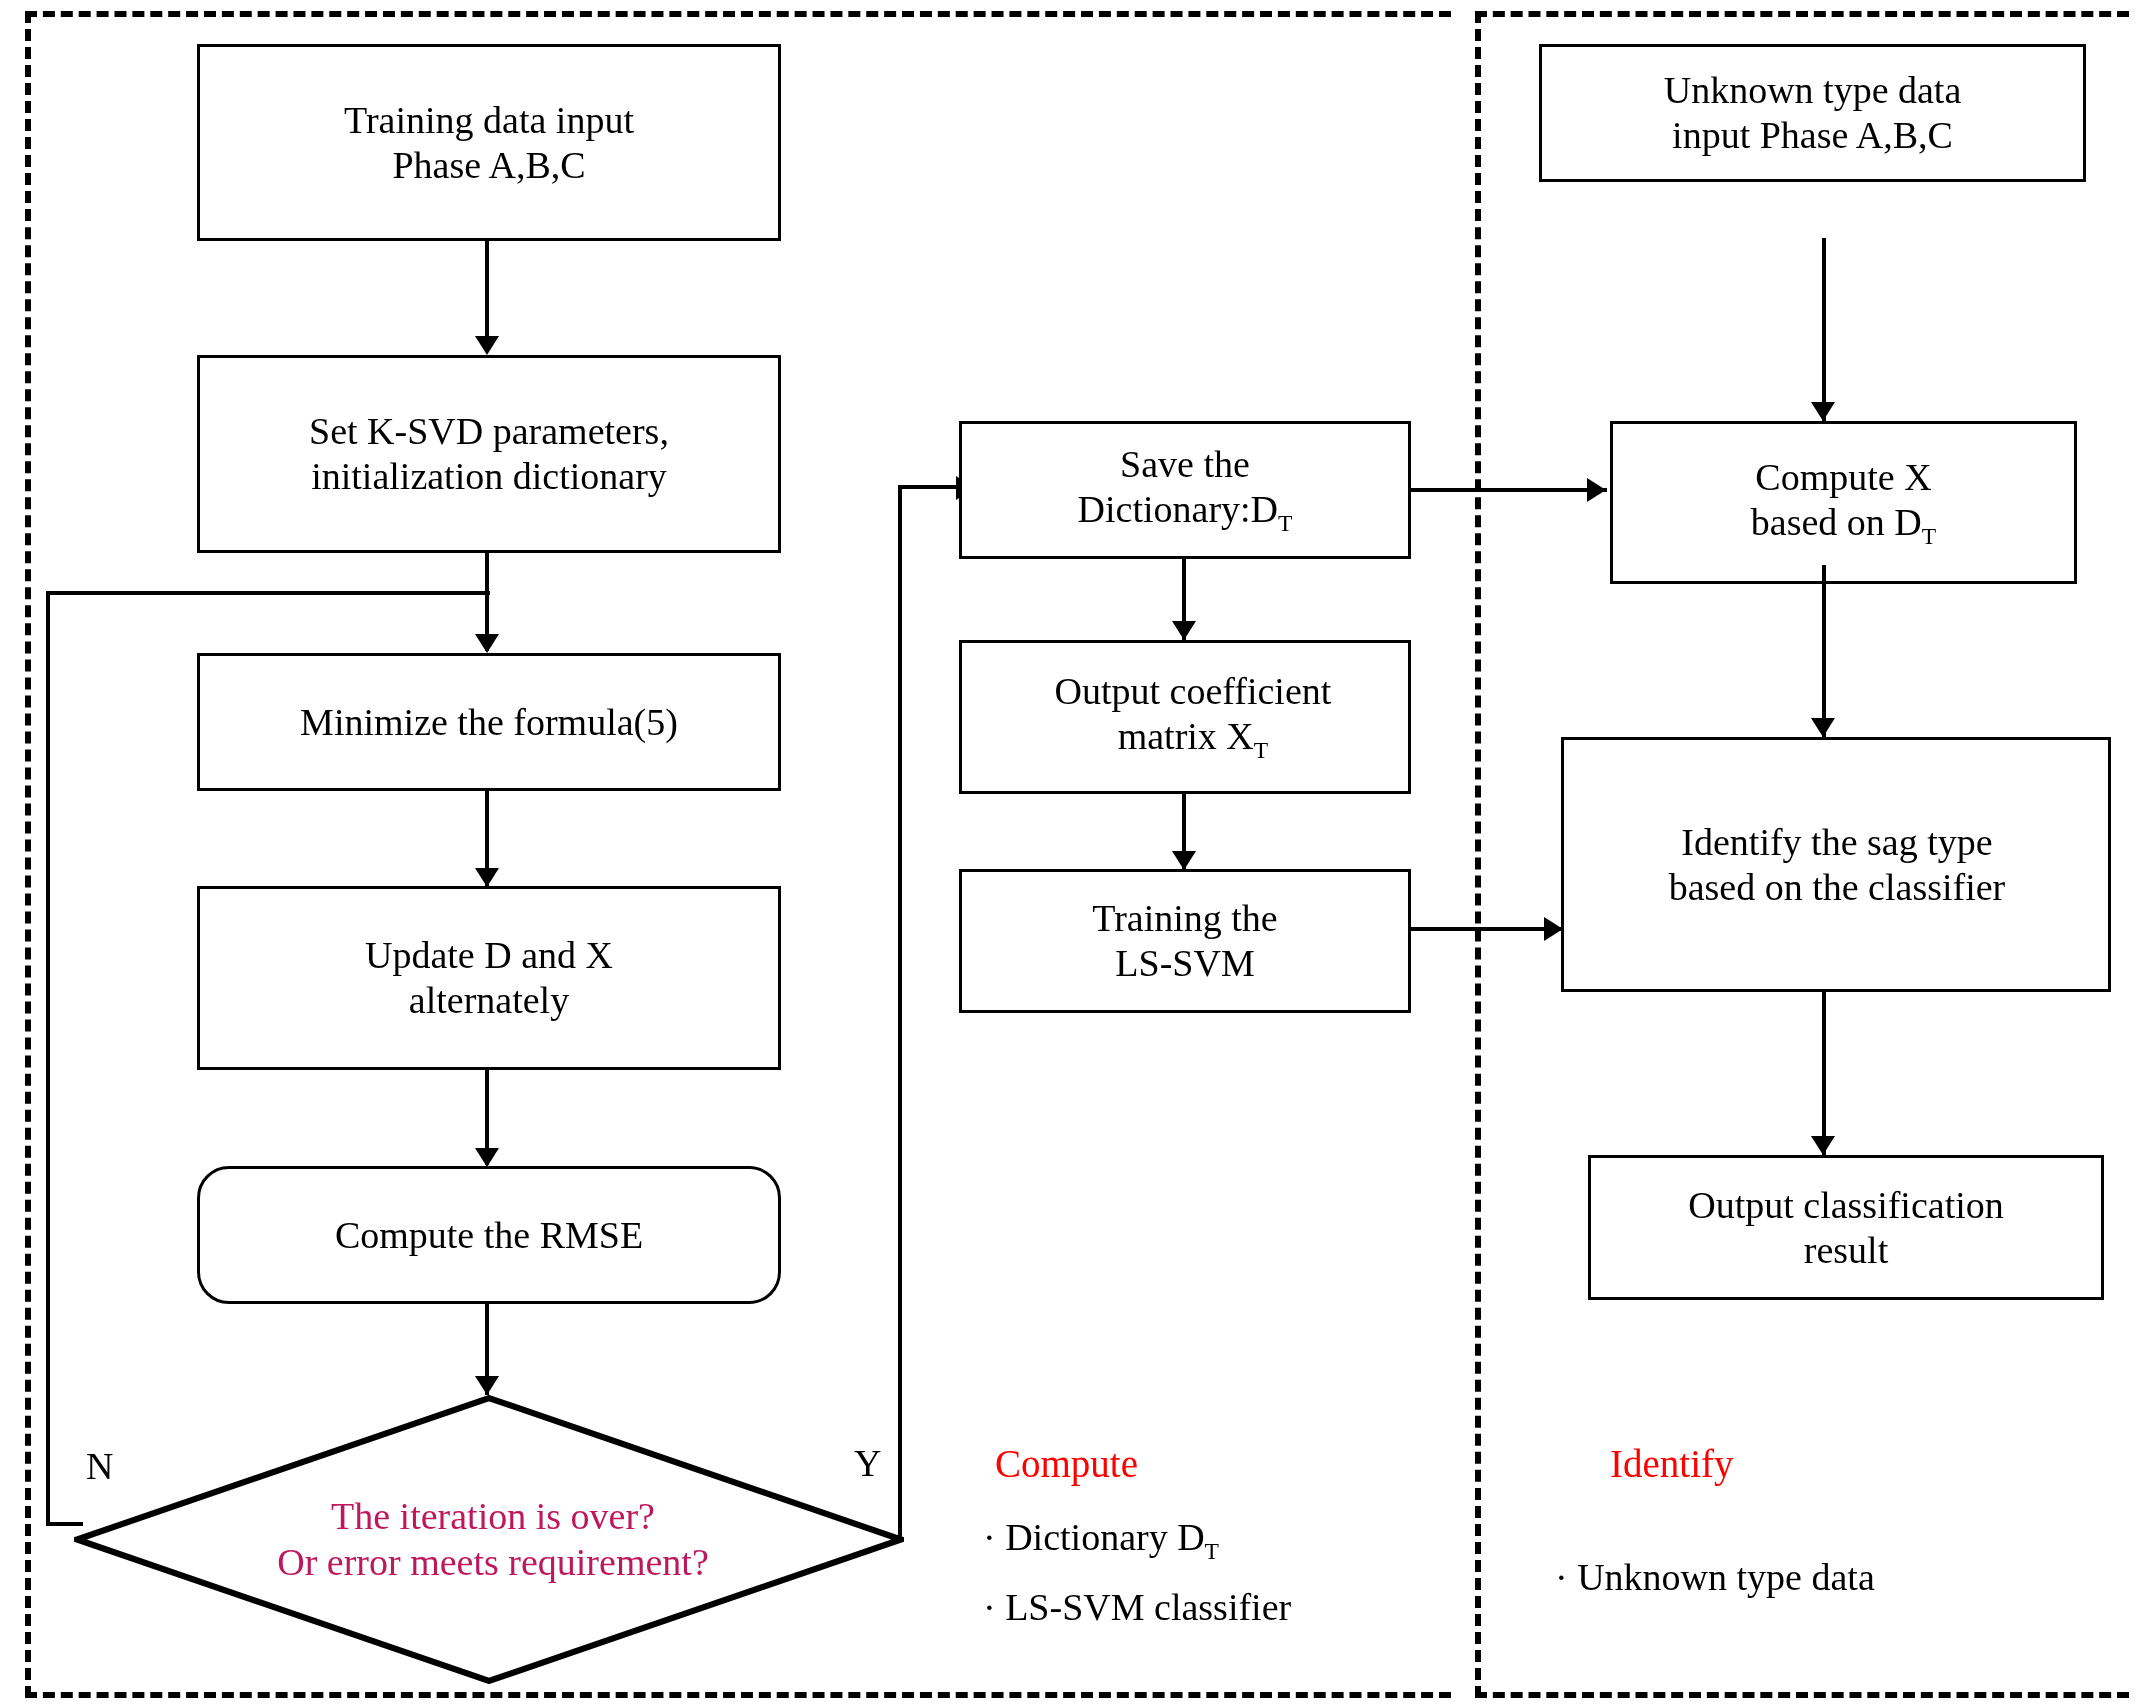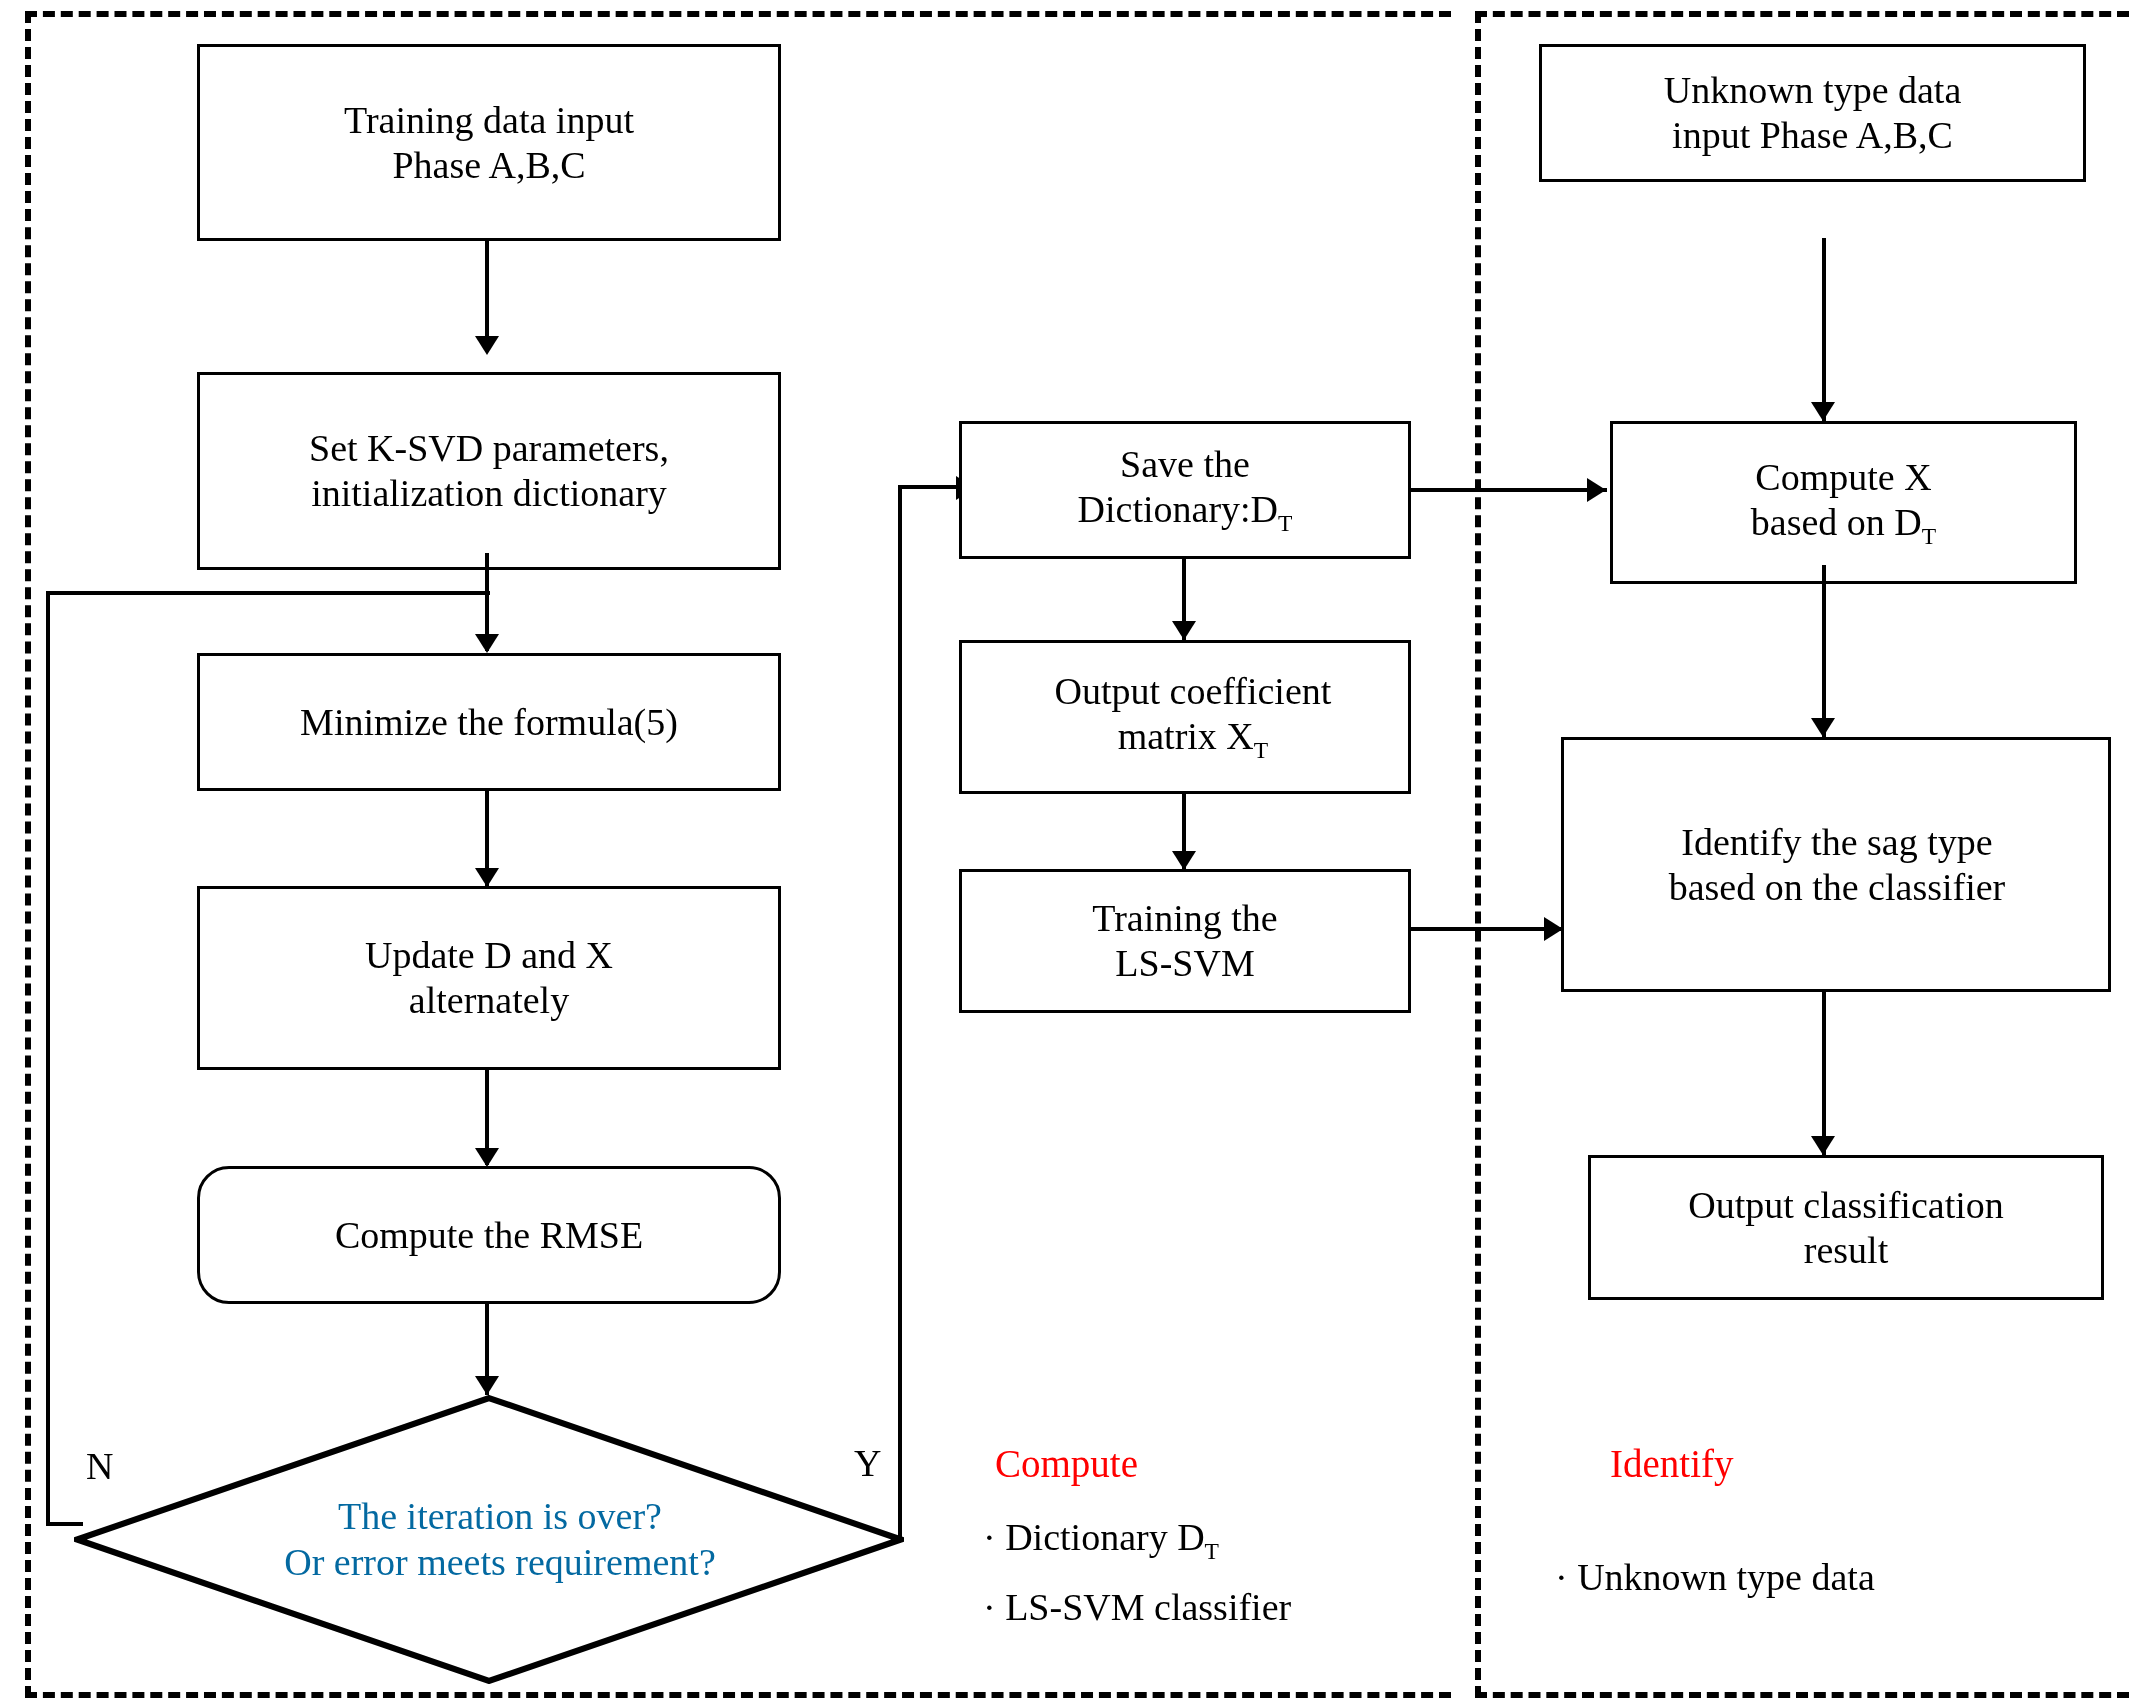--- a/index.html
+++ b/index.html
@@ -64,31 +64,31 @@
     position: absolute;
   }
   .diamond-shape {
     position: absolute;
     left: 0; top: 0;
     width: 100%;
     height: 100%;
   }
   .diamond-label {
     position: absolute;
-    left: 11px; top: 0;
+    left: 4px; top: 0;
     width: 100%;
     height: 100%;
     display: flex;
     align-items: center;
     justify-content: center;
     text-align: center;
     font-size: 38px;
     line-height: 1.2;
     white-space: pre-line;
-    color: #0369a1;
+    color: #be185d;
   }
   .conn {
     position: absolute;
     background: #000000;
   }
   .arrow-down {
     position: absolute;
     width: 0; height: 0;
     border-left: 12.3px solid transparent;
     border-right: 12.3px solid transparent;
@@ -132,21 +132,21 @@
   <div class="panel" id="panel-identify"></div>
 
   <div class="box" style="left:197px; top:44px; width:584px; height:197px;">
     <span class="inner">Training  data input
 Phase A,B,C</span>
   </div>
 
   <div class="conn" style="left:485px; top:241px; width:4.3px; height:111px;"></div>
   <div class="arrow-down" style="left:475px; top:336px;"></div>
 
-  <div class="box" style="left:197px; top:355px; width:584px; height:198px;margin-top:17px;">
+  <div class="box" style="left:197px; top:355px; width:584px; height:198px;">
     <span class="inner">Set K-SVD parameters,
 initialization  dictionary</span>
   </div>
 
   <div class="conn" style="left:46px; top:591px; width:444px; height:4.3px;"></div>
   <div class="conn" style="left:46px; top:591px; width:4.3px; height:935px;"></div>
   <div class="conn" style="left:46px; top:1522px; width:37px; height:4.3px;"></div>
 
   <div class="conn" style="left:485px; top:553px; width:4.3px; height:98px;"></div>
   <div class="arrow-down" style="left:475px; top:634px;"></div>

